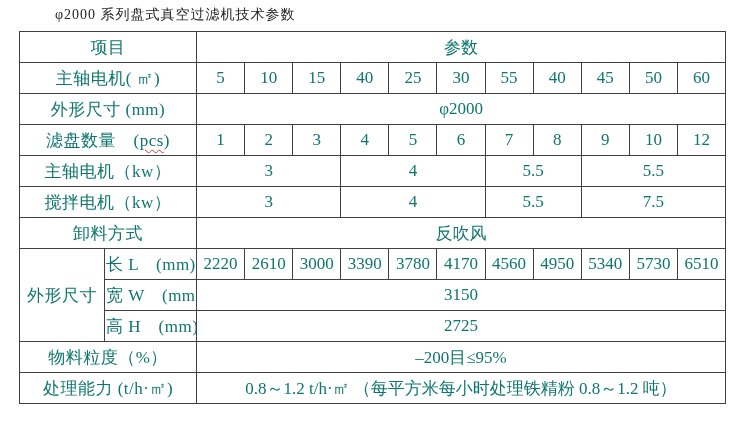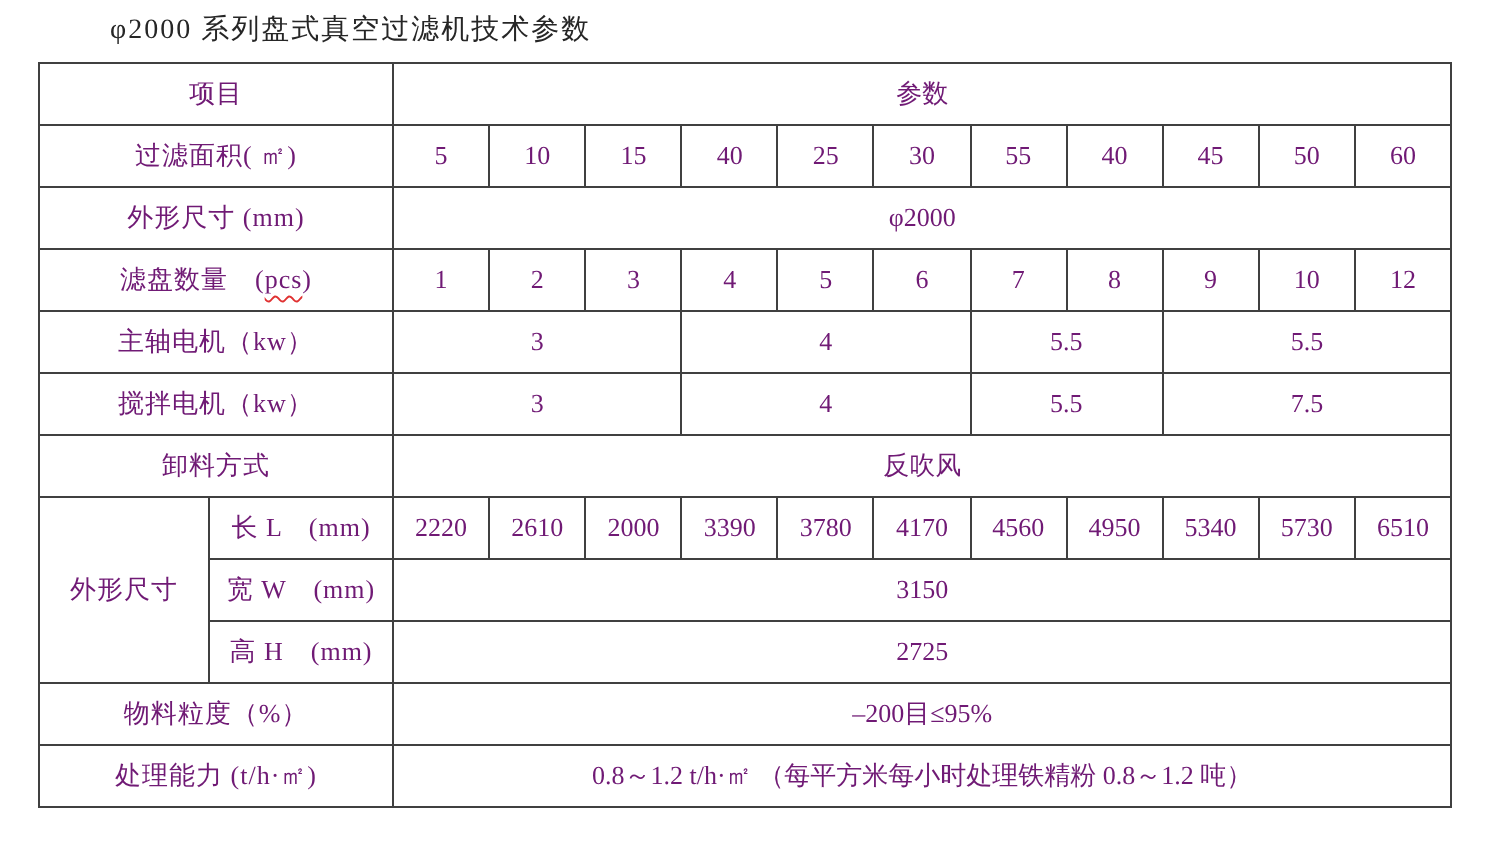--- a/index.html
+++ b/index.html
@@ -27,22 +27,22 @@
     color: #262626;
     white-space: pre;
   }
   table.spec-table {
     position: absolute;
     left: 19px;
     top: 31px;
     width: 706px;
     border-collapse: collapse;
     table-layout: fixed;
-    font-size: 13px;
-    color: #701a75;
+    font-size: 17px;
+    color: #0f766e;
   }
   table.spec-table td {
     border: 1px solid #404040;
     height: 30px;
     text-align: center;
     vertical-align: middle;
     padding: 0 1px;
     overflow: hidden;
     white-space: pre;
   }
@@ -77,21 +77,21 @@
         <col style="width:48.1px">
     </colgroup>
 
     <tbody>
         <tr>
       <td colspan="2" class="label-cell">项目</td>
       <td colspan="11">参数</td>
     </tr>
 
     <tr>
-      <td colspan="2" class="label-cell">过滤面积( ㎡)</td>
+      <td colspan="2" class="label-cell">主轴电机( ㎡)</td>
       <td>5</td>
       <td>10</td>
       <td>15</td>
       <td>40</td>
       <td>25</td>
       <td>30</td>
       <td>55</td>
       <td>40</td>
       <td>45</td>
       <td>50</td>
@@ -137,21 +137,21 @@
     <tr>
       <td colspan="2" class="label-cell">卸料方式</td>
       <td colspan="11">反吹风</td>
     </tr>
 
     <tr>
       <td rowspan="3" class="label-cell">外形尺寸</td>
       <td class="label-cell">长 L　(mm)</td>
       <td>2220</td>
       <td>2610</td>
-      <td>2000</td>
+      <td>3000</td>
       <td>3390</td>
       <td>3780</td>
       <td>4170</td>
       <td>4560</td>
       <td>4950</td>
       <td>5340</td>
       <td>5730</td>
       <td>6510</td>
     </tr>
 

